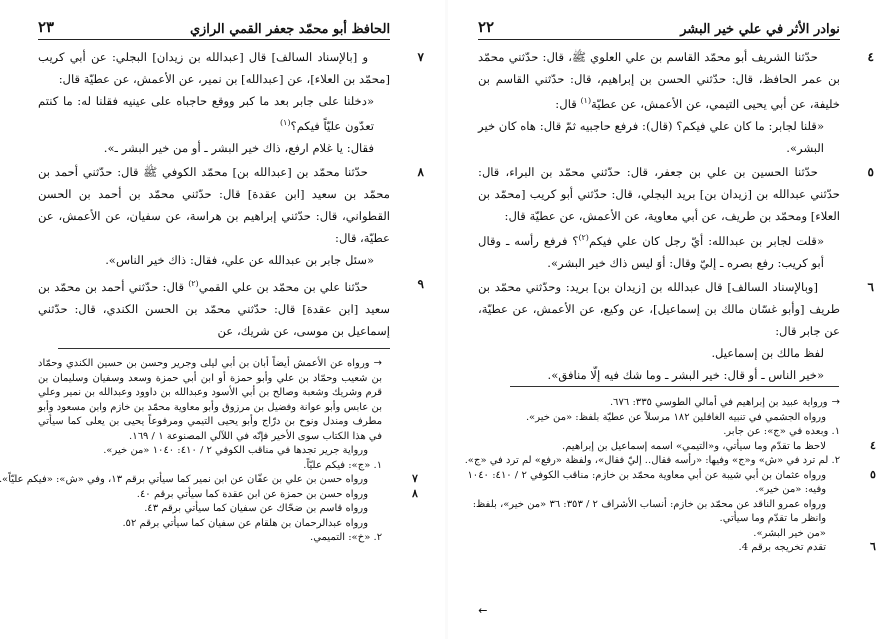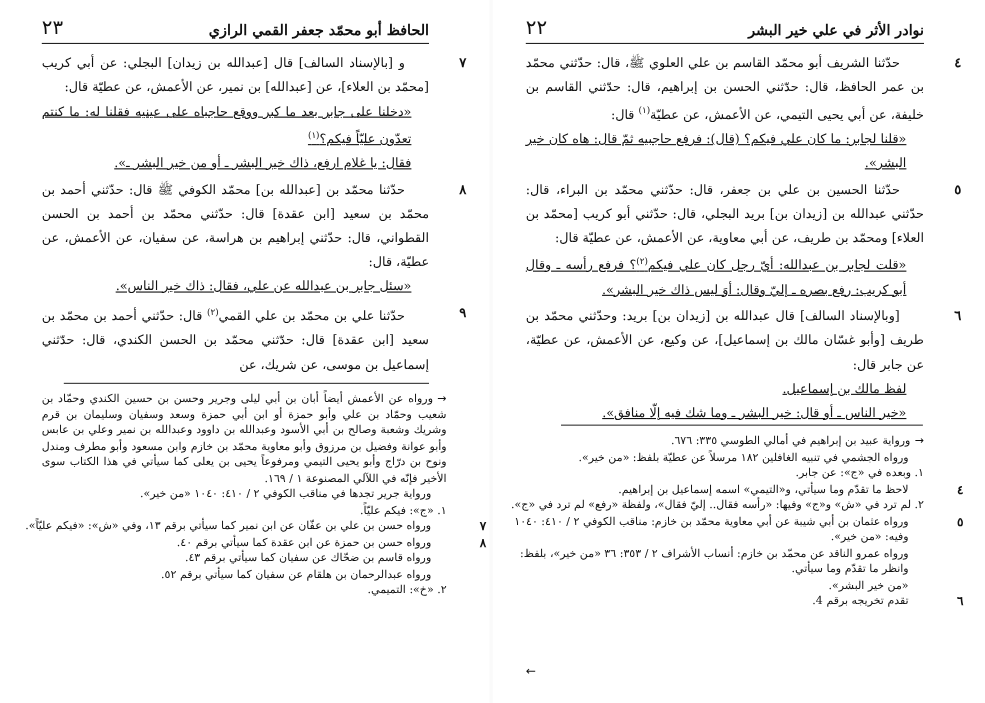--- a/index.html
+++ b/index.html
@@ -9,38 +9,38 @@
   .page { position:absolute; top:0; height:639px; direction:rtl; }
   .page-left  { left:0;   width:445px; }
   .page-right { left:448px; width:447px; }
 
   .running-head { position:absolute; top:14px; height:22px; border-bottom:1px solid #222;
                   display:flex; justify-content:space-between; align-items:flex-end;
                   font-size:13px; font-weight:bold; padding-bottom:3px; }
   .page-left  .running-head { left:38px; right:55px; }
   .page-right .running-head { left:30px; right:55px; }
   .head-title { white-space:nowrap;text-align:center; }
-  .head-num { font-size:18px; font-weight:normal; }
+  .head-num { font-size:15px; font-weight:bold; }
 
   .body { position:absolute; font-size:11.6px; line-height:22px; text-align:justify; }
   .page-left  .body { top:46px; left:38px; right:55px; }
   .page-right .body { top:46px; left:30px; right:55px; }
 
   .entry { position:relative; margin-bottom:2px; }
   .entry-num { position:absolute; right:-34px; top:0; font-size:12px; font-weight:bold; }
   .para { display:block; text-indent:22px; }
-  .quote { display:block; padding-right:16px;text-decoration:underline; }
+  .quote { display:block; padding-right:16px; }
   .fnref { font-size:8px; vertical-align:super; }
 
   .fn-rule { position:absolute; height:0; border-top:1px solid #333; }
   .page-left  .fn-rule { top:348px; left:58px; right:55px; }
   .page-right .fn-rule { top:386px; left:62px; right:56px; }
 
   .footnotes { position:absolute; font-size:10px; line-height:14.5px; }
-  .page-left  .footnotes { top:356px; left:38px; right:39px; }
+  .page-left  .footnotes { top:356px; left:38px; right:63px; }
   .page-right .footnotes { top:395px; left:30px; right:55px; }
   .fn-line { display:block; position:relative; white-space:nowrap; overflow:visible; }
   .fn-line.wrap { white-space:normal; text-align:justify; }
   .fn-line.indent { padding-right:14px; }
   .fn-num { position:absolute; right:-36px; top:0; font-weight:bold; font-size:11px; }
   .arrow { font-family:"DejaVu Sans", sans-serif; font-size:10px; margin-left:4px; }
   .cont-arrow { position:absolute; left:30px; top:604px; font-family:"DejaVu Sans", sans-serif; font-size:11px; }
   .gutter { position:absolute; left:445px; top:0; width:3px; height:639px; background:#fafafa; }
 </style>
 </head>

